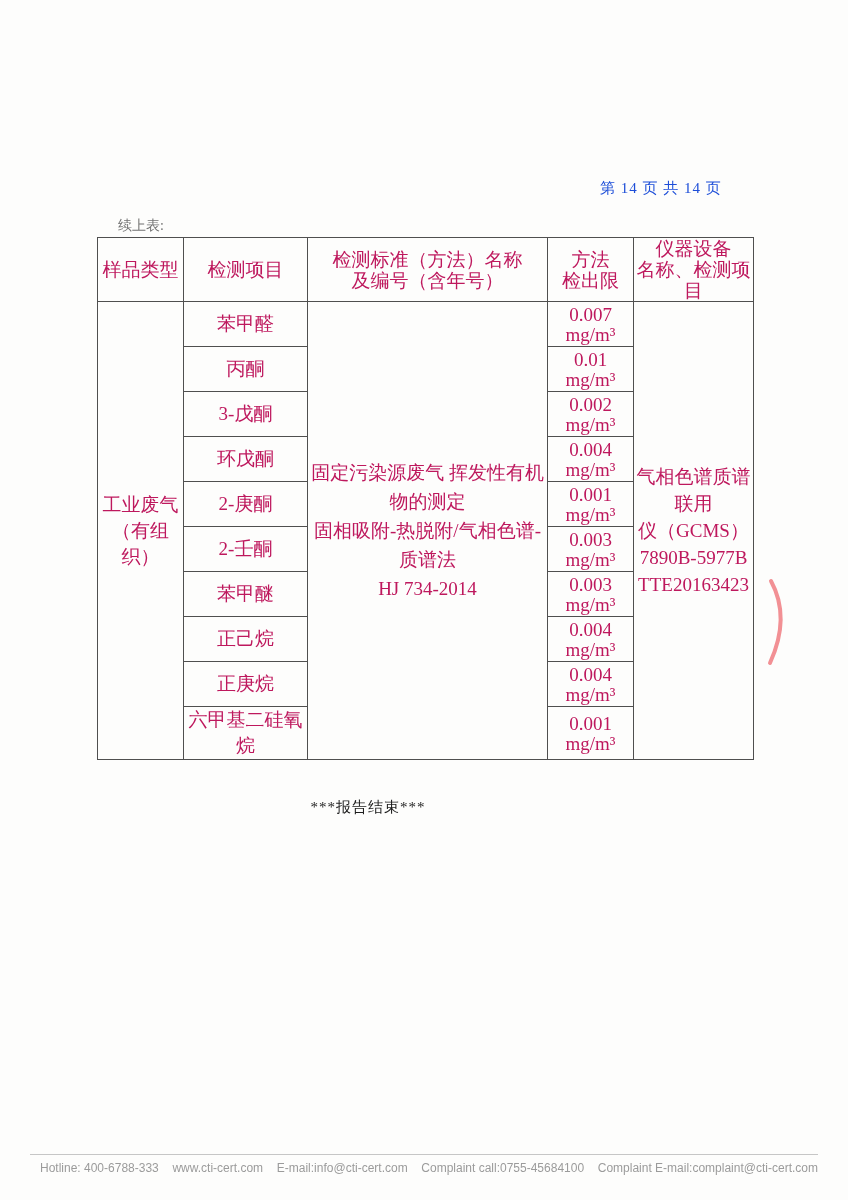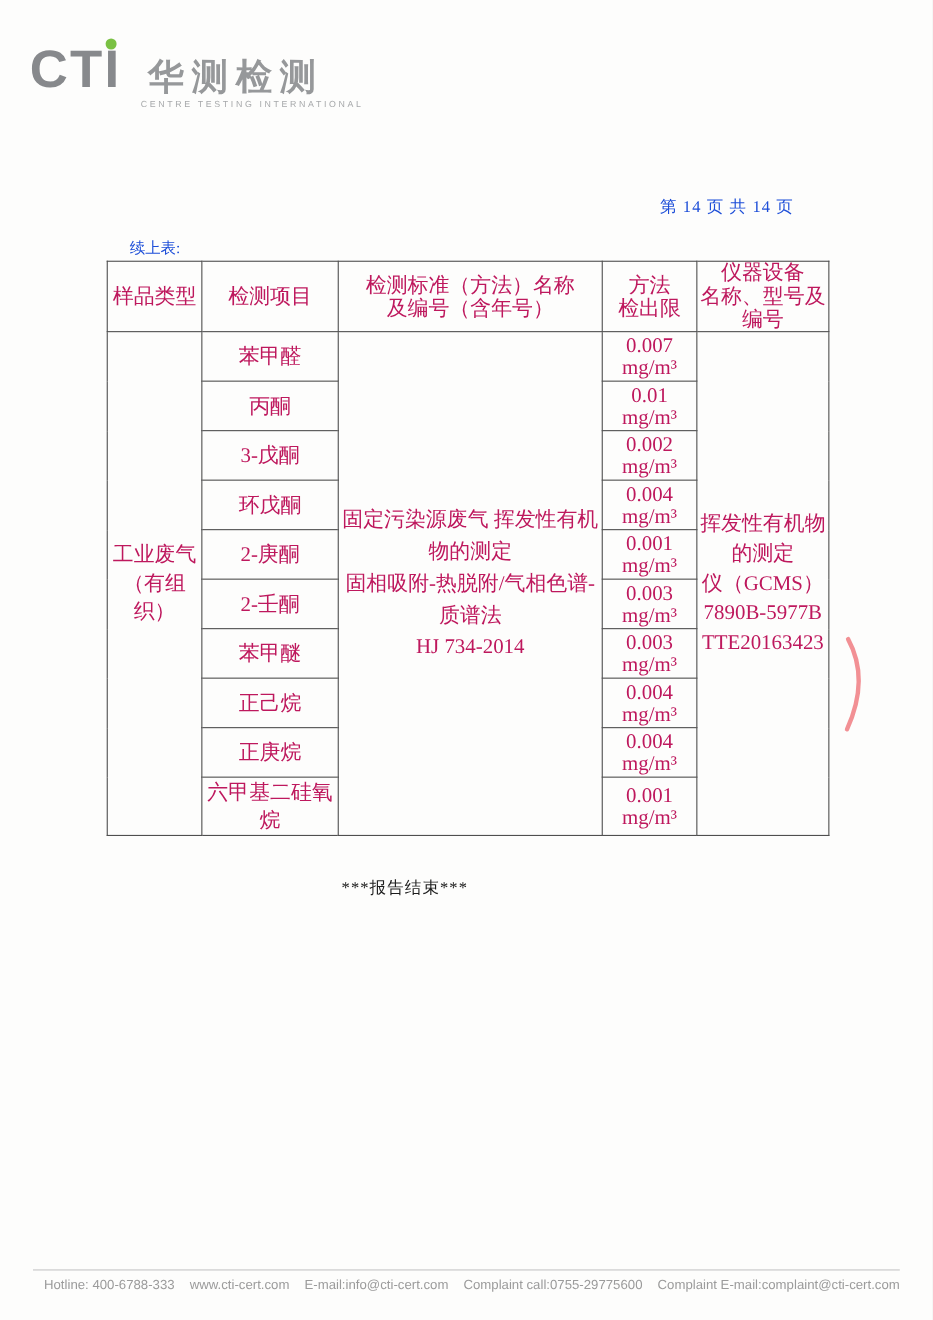--- a/index.html
+++ b/index.html
@@ -52,21 +52,21 @@
     color: #a6a8aa;
     margin-left: 101px;
     margin-top: 2px;
   }
 
   
   .report-line { position: absolute; left: 105px; top: 179px; width: 660px; font-size: 15px; color: #1c1c1c; }
   .report-label { display: inline-block; letter-spacing: 1px; }
   .report-no { display: inline-block; margin-left: 52px; }
   .page-info { position: absolute; left: 600px; top: 179px; font-size: 15px; color: #1d4ed8; letter-spacing: 1px; }
-  .continued { position: absolute; left: 118px; top: 217px; font-size: 14px; color: #1d4ed8; }
+  .continued { position: absolute; left: 118px; top: 217px; font-size: 14px; color: #737373; }
 
   
   .report-table {
     position: absolute; left: 97px; top: 237px;
     border-collapse: collapse;
     table-layout: fixed;
     width: 656px;
     font-size: 19px;
     color: #be185d;
   }
@@ -111,30 +111,20 @@
     font-family: "Liberation Sans", "DejaVu Sans", sans-serif;
     font-size: 12px; color: #9b9b9b;
     white-space: nowrap;
   }
 </style>
 </head>
 <body>
 
 <div class="page">
 
-  <div class="logo">
-    <div>
-      <span class="logo-acronym">
-        <span>CTI</span>
-        <span class="logo-dot"></span>
-      </span>
-      <span class="logo-cn">华测检测</span>
-    </div>
-    <div class="logo-sub">CENTRE TESTING INTERNATIONAL</div>
-  </div>
 
   <div class="page-info">第 14 页 共 14 页</div>
   <div class="continued">续上表:</div>
 
   <table class="report-table">
     <colgroup>
       <col class="col-sample">
         <col class="col-item">
         <col class="col-standard">
         <col class="col-limit">
@@ -147,41 +137,41 @@
       <th>
         <div>检测标准（方法）名称</div>
         <div>及编号（含年号）</div>
       </th>
       <th>
         <div>方法</div>
         <div>检出限</div>
       </th>
       <th>
         <div>仪器设备</div>
-        <div>名称、型号及编号</div>
+        <div>名称、检测项目</div>
       </th>
     </tr>
 
     <tr>
       <td rowspan="10" class="sample-cell">
         <div>工业废气</div>
         <div>（有组织）</div>
       </td>
       <td class="item-cell">苯甲醛</td>
       <td rowspan="10" class="standard-cell">
         <div>固定污染源废气 挥发性有机物的测定</div>
         <div>固相吸附-热脱附/气相色谱-质谱法</div>
         <div>HJ 734-2014</div>
       </td>
       <td>
         <div class="limit-value">0.007</div>
         <div class="limit-unit">mg/m³</div>
       </td>
       <td rowspan="10" class="instrument-cell">
-        <div>挥发性有机物的测定</div>
+        <div>气相色谱质谱联用</div>
         <div>仪（GCMS）</div>
         <div>7890B-5977B</div>
         <div>TTE20163423</div>
       </td>
     </tr>
     <tr>
       <td class="item-cell">丙酮</td>
       <td>
         <div class="limit-value">0.01</div>
         <div class="limit-unit">mg/m³</div>
@@ -250,17 +240,17 @@
 
   <svg class="stamp-arc" width="32" height="88" viewBox="0 0 32 88">
     <path d="M 7 3 C 19 25 21 52 6 85" fill="none" stroke="#ee6b72" stroke-width="4" stroke-linecap="round" opacity="0.75"></path>
   </svg>
 
   <div class="footer-rule"></div>
   <div class="footer">
     <span>Hotline: 400-6788-333</span>
     <span>www.cti-cert.com</span>
     <span>E-mail:info@cti-cert.com</span>
-    <span>Complaint call:0755-29775600</span>
+    <span>Complaint call:0755-45684100</span>
     <span>Complaint E-mail:complaint@cti-cert.com</span>
   </div>
 
 </div>
 
 </body></html>

